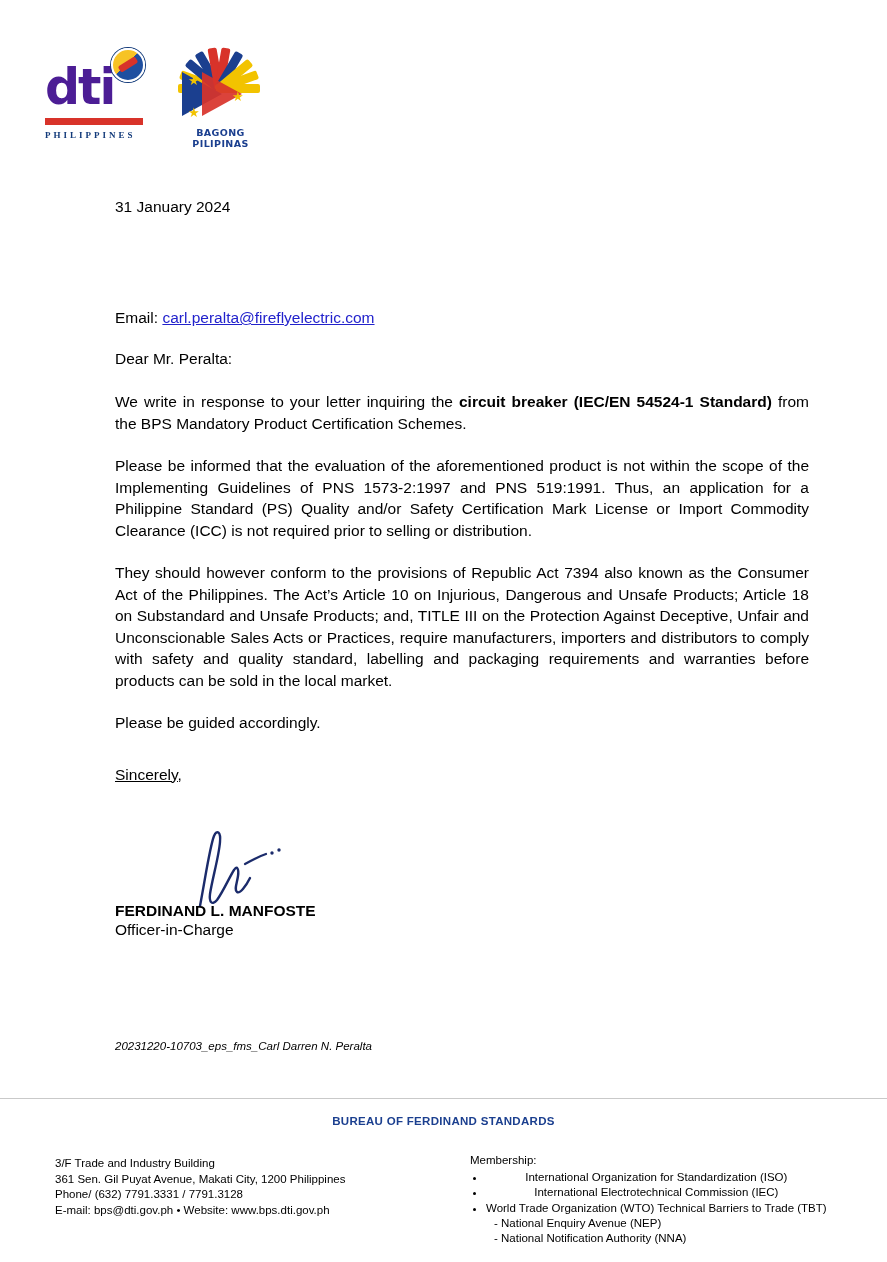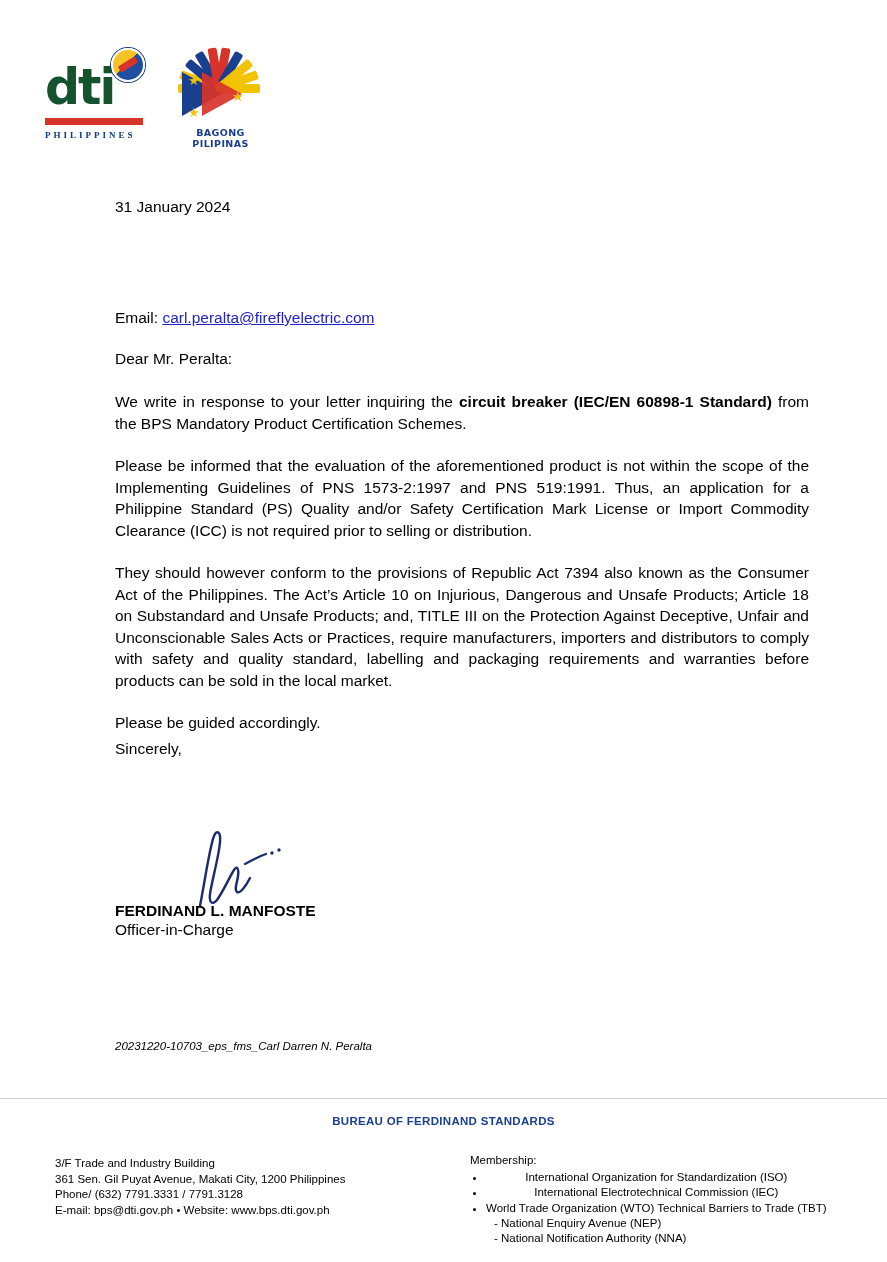--- a/index.html
+++ b/index.html
@@ -34,21 +34,21 @@
   .dti-logo {
     position: relative;
     width: 105px;
     height: 110px;
   }
   .dti-word {
     font-family: "DejaVu Sans", sans-serif;
     font-weight: bold;
     font-size: 49px;
     letter-spacing: -2px;
-    color: #14532d;
+    color: #4c1d95;
     line-height: 52px;
     position: absolute;
     left: 0;
     top: 20px;
   }
   .dti-ball {
     position: absolute;
     left: 66px;
     top: 6px;
     width: 30px;
@@ -184,21 +184,21 @@
     margin-top: 20px;
   }
   p.para {
     margin: 21px 0 0 0;
     text-align: justify;
     line-height: 21.5px;
   }
   p.para.first { margin-top: 22px; }
   .b { font-weight: bold; }
 
-  .sincerely { margin-top: 4px; }
+  .sincerely { margin-top: 30px; text-decoration: underline; }
 
   .signature-block {
     position: absolute;
     left: 115px;
     top: 902px;
   }
   .sig-name {
     font-weight: bold;
     font-size: 15.5px;
   }
@@ -311,21 +311,21 @@
 
 
     <div class="email-line">
       <span>Email:</span>
       <a class="email-link" href="#">carl.peralta@fireflyelectric.com</a>
     </div>
 
     <div class="salutation">Dear Mr. Peralta:</div>
 
     <p class="para first">
-      <span>We write in response to your letter inquiring the </span><span class="b">circuit breaker (IEC/EN 60898-1 Standard)</span><span> from the BPS Mandatory Product Certification Schemes.</span>
+      <span>We write in response to your letter inquiring the </span><span class="b">circuit breaker (IEC/EN 54524-1 Standard)</span><span> from the BPS Mandatory Product Certification Schemes.</span>
     </p>
 
     <p class="para">Please be informed that the evaluation of the aforementioned product is not within the scope of the Implementing Guidelines of PNS 1573-2:1997 and PNS 519:1991. Thus, an application for a Philippine Standard (PS) Quality and/or Safety Certification Mark License or Import Commodity Clearance (ICC) is not required prior to selling or distribution.</p>
 
     <p class="para">They should however conform to the provisions of Republic Act 7394 also known as the Consumer Act of the Philippines. The Act’s Article 10 on Injurious, Dangerous and Unsafe Products; Article 18 on Substandard and Unsafe Products; and, TITLE III on the Protection Against Deceptive, Unfair and Unconscionable Sales Acts or Practices, require manufacturers, importers and distributors to comply with safety and quality standard, labelling and packaging requirements and warranties before products can be sold in the local market.</p>
 
     <p class="para">Please be guided accordingly.</p>
 
     <div class="sincerely">Sincerely,</div>
   </div>

